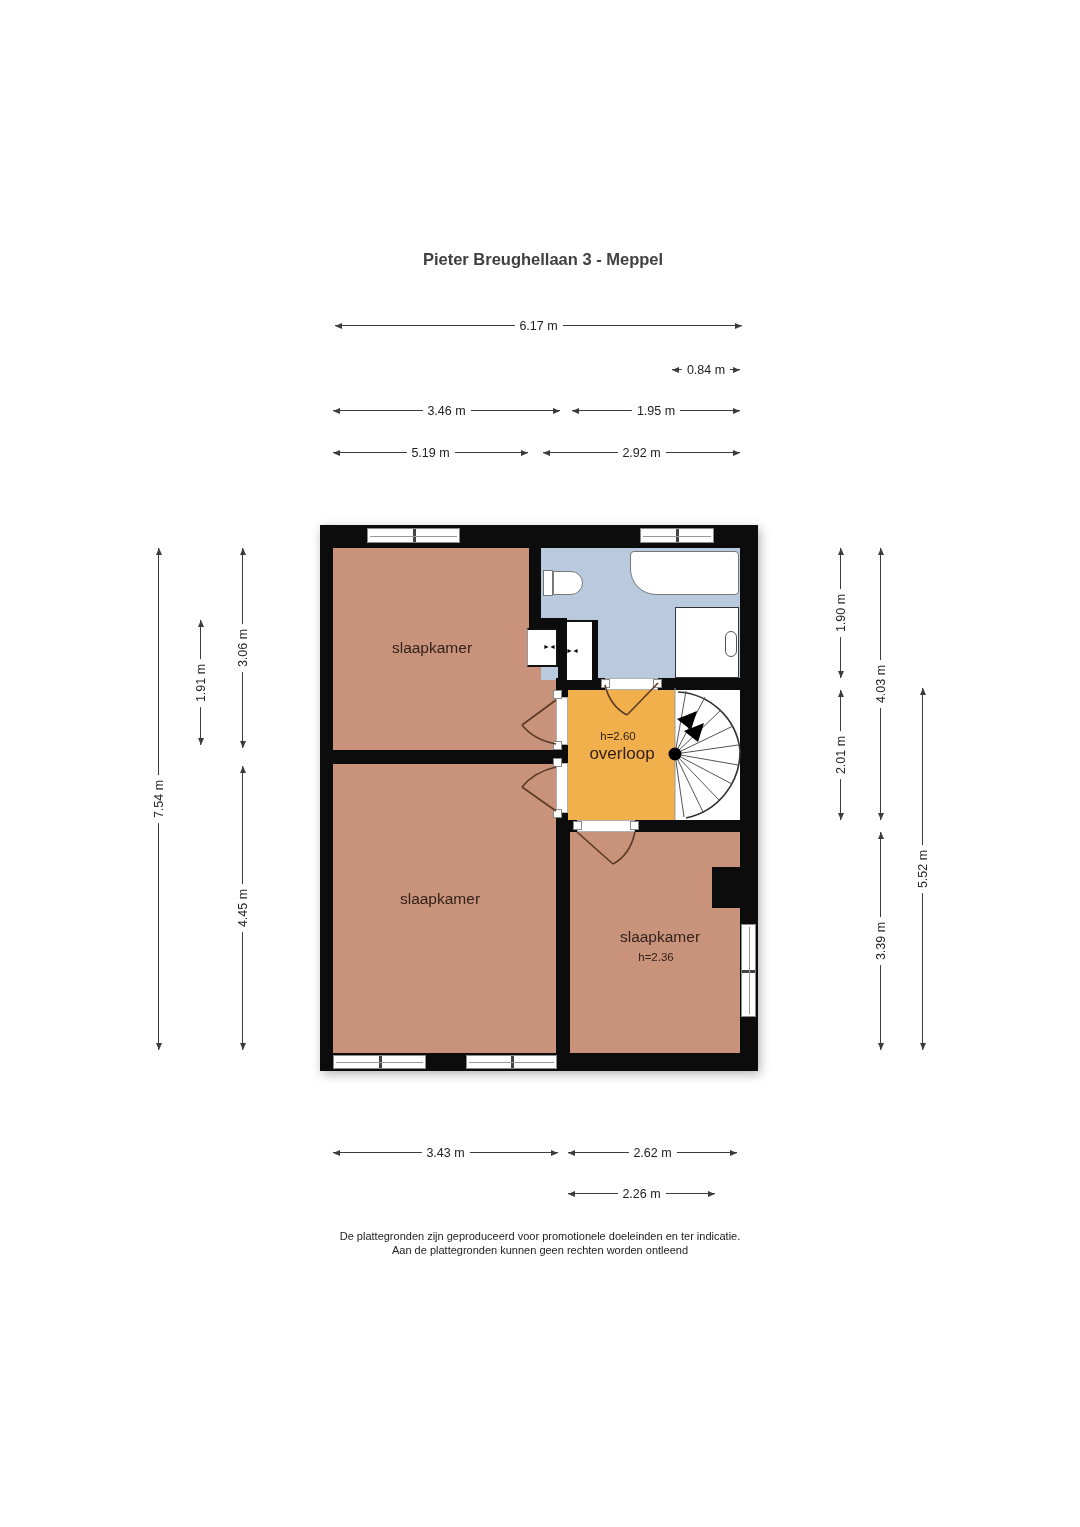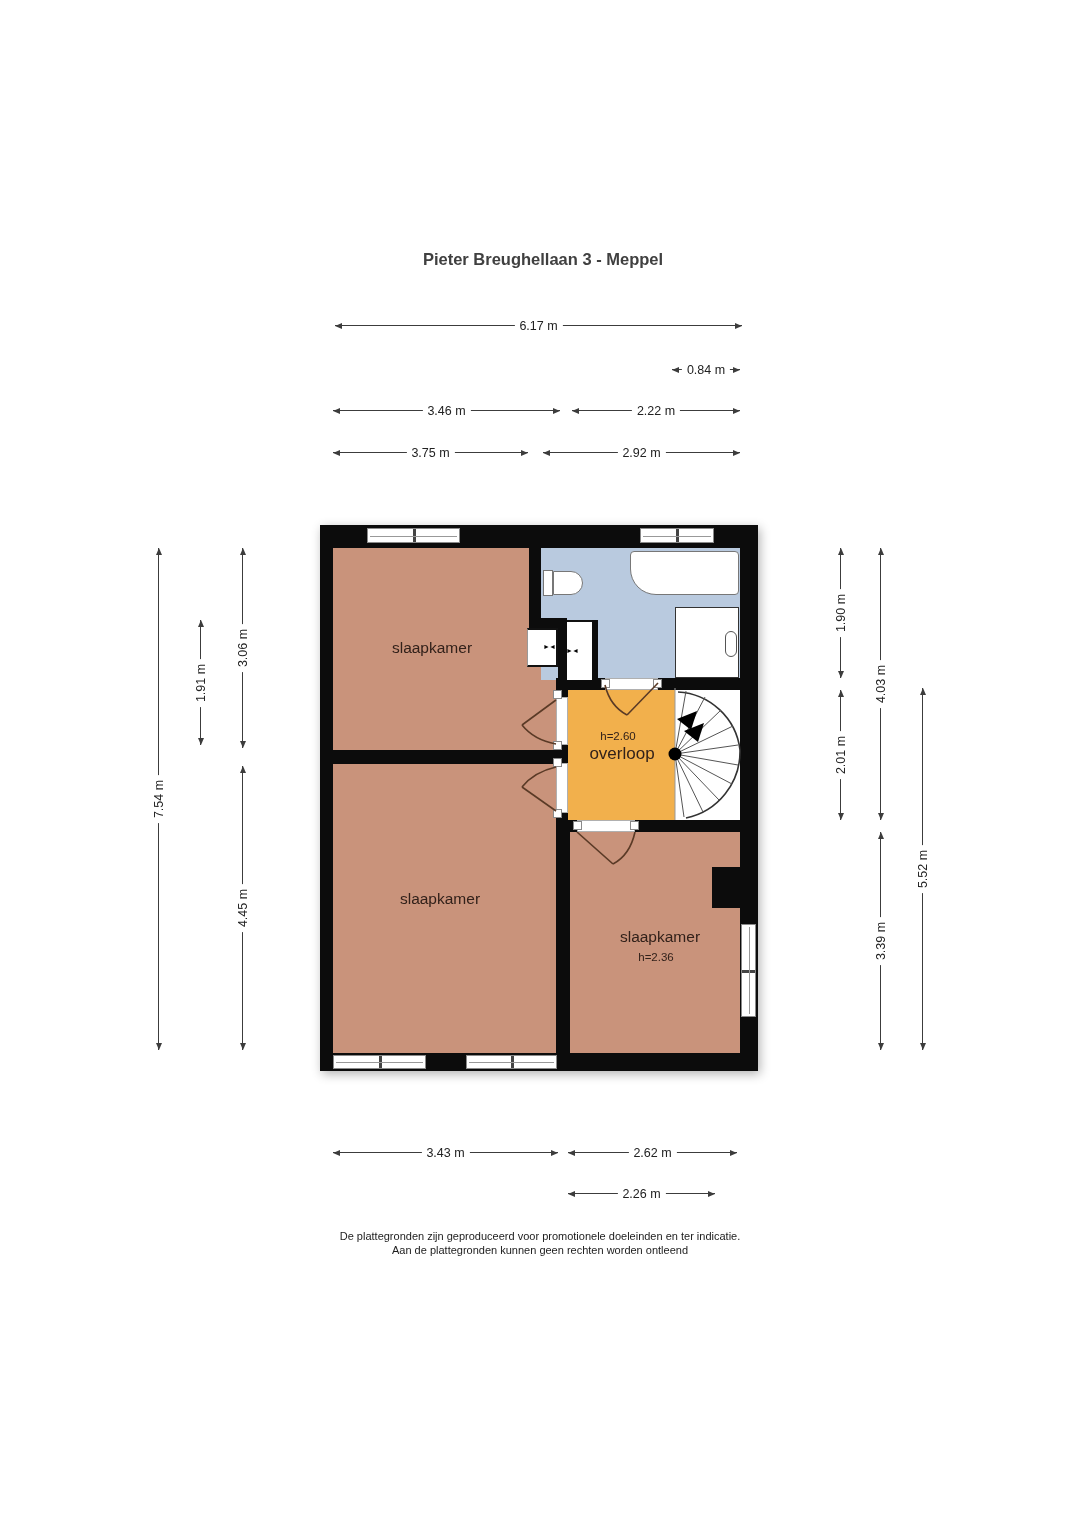--- a/index.html
+++ b/index.html
@@ -64,24 +64,24 @@
 <div class="hdim" style="left:335px;top:325px;width:407px">
   <span class="lbl">6.17 m</span>
   </div>
 <div class="hdim" style="left:672px;top:369px;width:68px">
   <span class="lbl">0.84 m</span>
   </div>
 <div class="hdim" style="left:333px;top:410px;width:227px">
   <span class="lbl">3.46 m</span>
   </div>
 <div class="hdim" style="left:572px;top:410px;width:168px">
-  <span class="lbl">2.22 m</span>
+  <span class="lbl">1.95 m</span>
   </div>
 <div class="hdim" style="left:333px;top:452px;width:195px">
-  <span class="lbl">3.75 m</span>
+  <span class="lbl">5.19 m</span>
   </div>
 <div class="hdim" style="left:543px;top:452px;width:197px">
   <span class="lbl">2.92 m</span>
   </div>
 
 <div class="hdim" style="left:333px;top:1152px;width:225px">
   <span class="lbl">3.43 m</span>
   </div>
 <div class="hdim" style="left:568px;top:1152px;width:169px">
   <span class="lbl">2.62 m</span>

